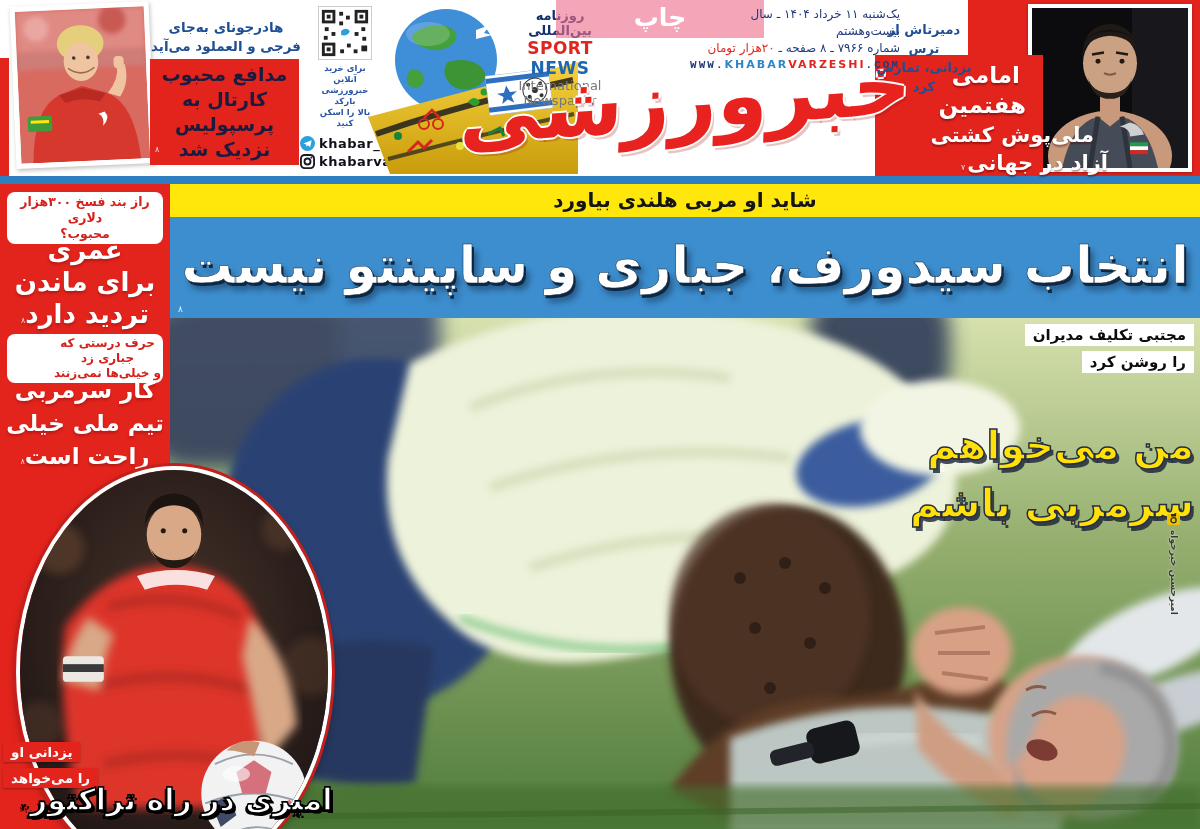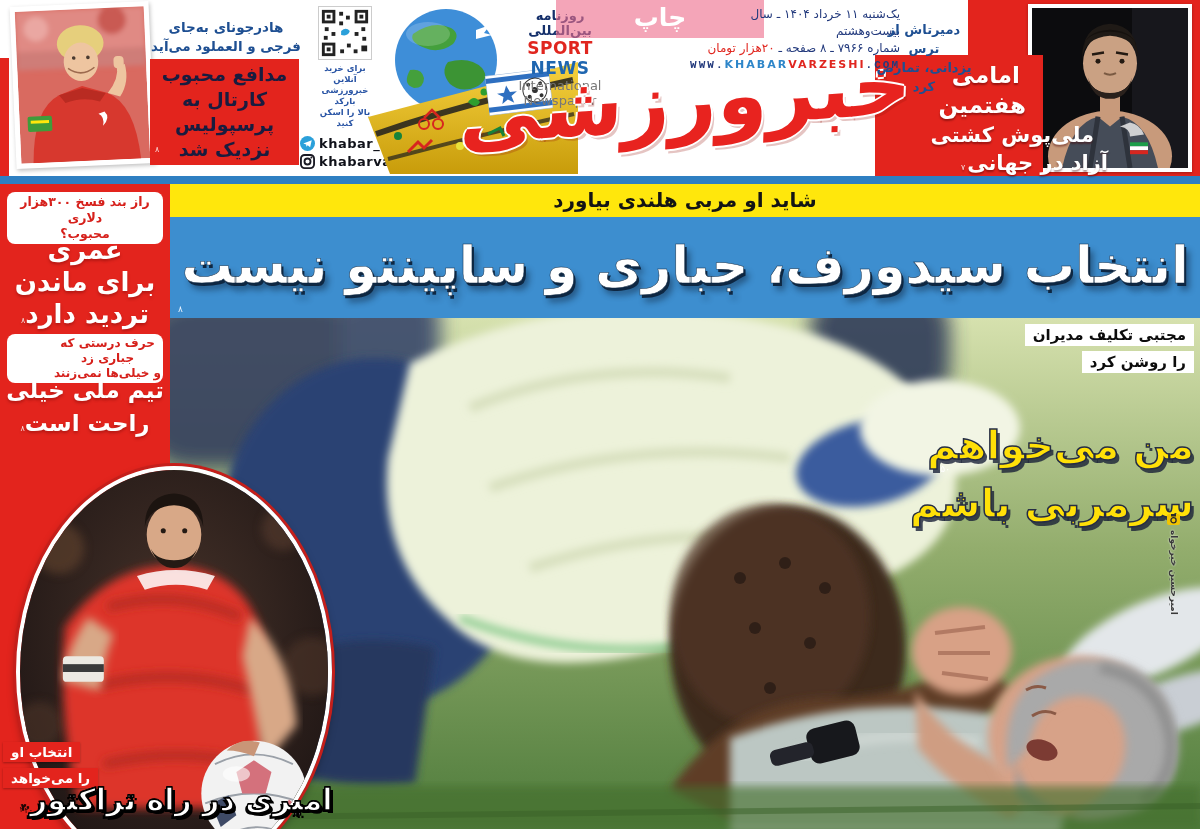--- a/index.html
+++ b/index.html
@@ -338,20 +338,21 @@
     <div class="sb-h sb-h1">
       <div>عمری</div>
       <div>برای ماندن</div>
       <div><span>تردید دارد</span><span class="ref">۸</span></div>
     </div>
     <div class="sb-k sb-k2">
       <div>حرف درستی که جباری زد</div>
       <div>و خیلی‌ها نمی‌زنند</div>
     </div>
     <div class="sb-h sb-h2">
+      <div>کار سرمربی</div>
       <div>تیم ملی خیلی</div>
       <div><span>راحت است</span><span class="ref">۸</span></div>
     </div>
   </div>
 
   <div class="abs main-photo">
     <svg viewBox="0 0 1030 511" preserveAspectRatio="none">
       <defs>
         <linearGradient id="gbg" x1="0" y1="0" x2="0" y2="1">
           <stop offset="0" stop-color="#d6e1ae"></stop>
@@ -465,17 +466,17 @@
           <path d="M210,375 Q240,355 274,372"></path>
       </g>
       <polygon points="240,296 258,308 252,330 228,330 222,308" fill="#d4717c"></polygon>
       <polygon points="196,340 214,332 222,352 206,364" fill="#3e4a66"></polygon>
       <polygon points="276,336 290,348 280,366 264,356" fill="#d4717c"></polygon>
       <ellipse cx="222" cy="310" rx="14" ry="8" fill="#fff" opacity=".6"></ellipse>
       <path d="M212,286 q14,-14 34,-8 l-6,14 q-14,-6 -28,-6Z" fill="#c99577"></path>
     </svg>
   </div>
 
-  <div class="bl-label bl-l1">انتخاب او</div>
+  <div class="bl-label bl-l1">یزدانی او</div>
   <div class="bl-label bl-l2">را می‌خواهد</div>
   <div class="bl-head"><span>امیری در راه تراکتور</span><span class="ref">۲۰</span></div>
 
 </div>
 
 </body></html>

